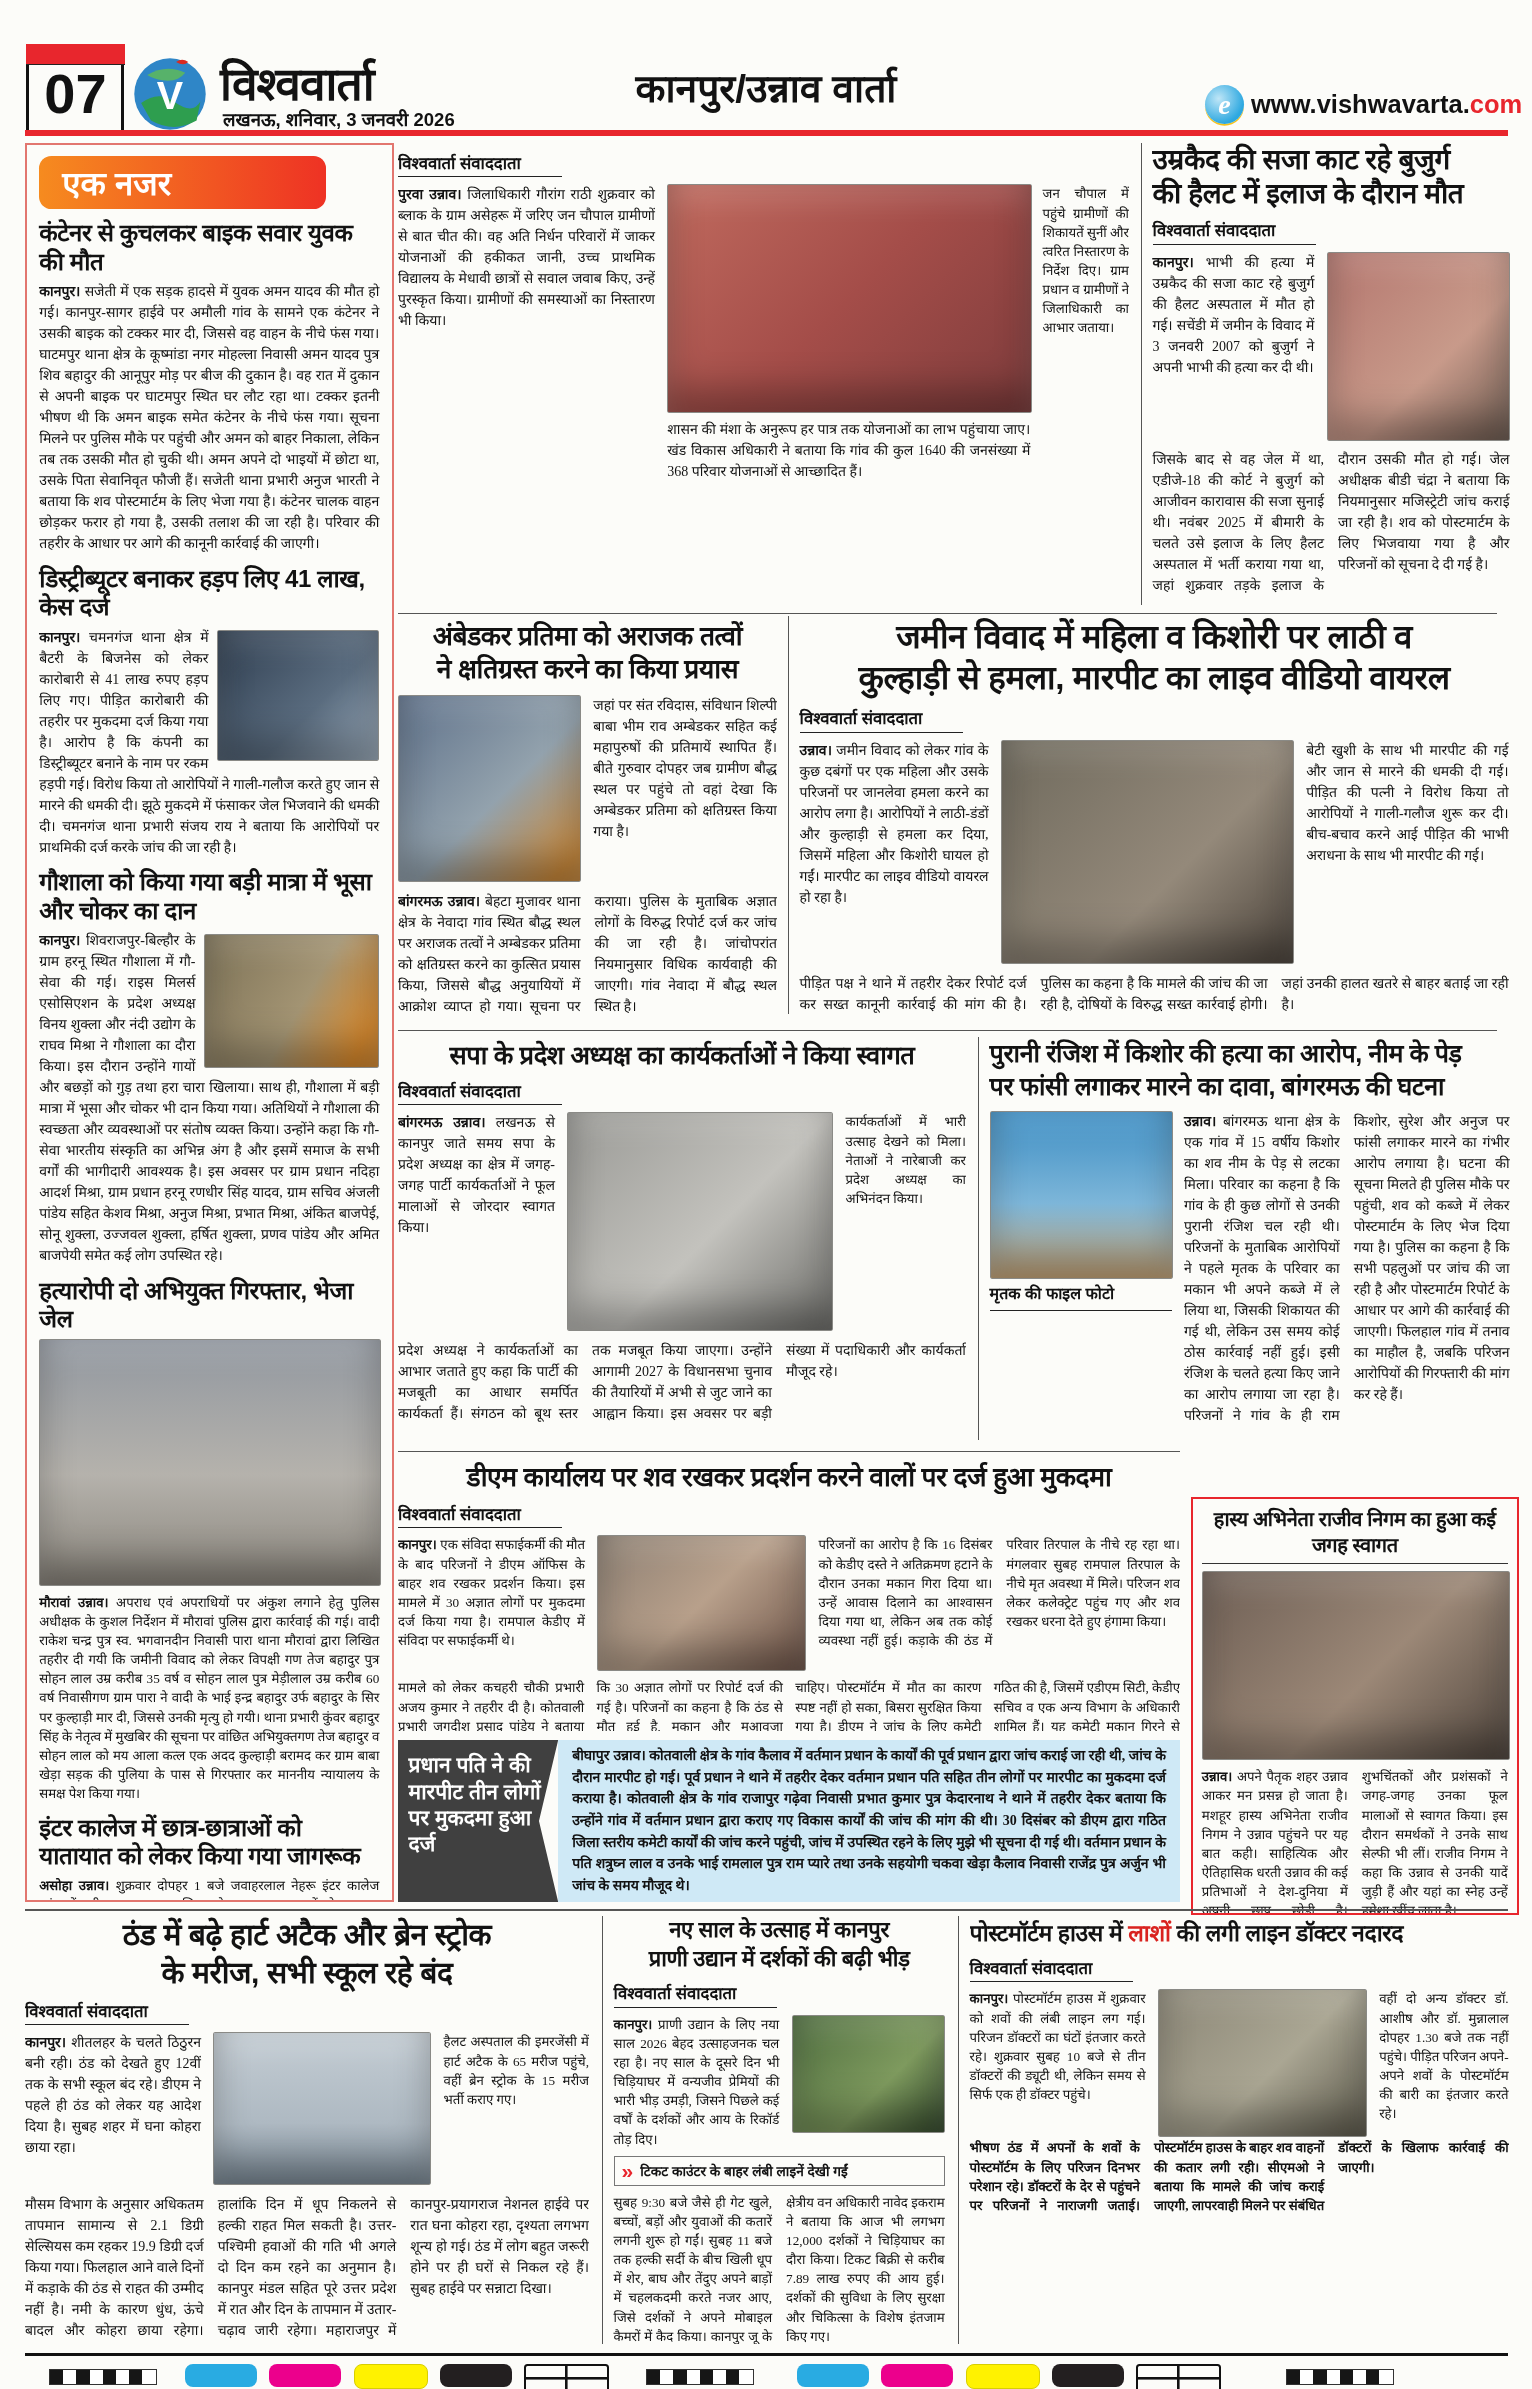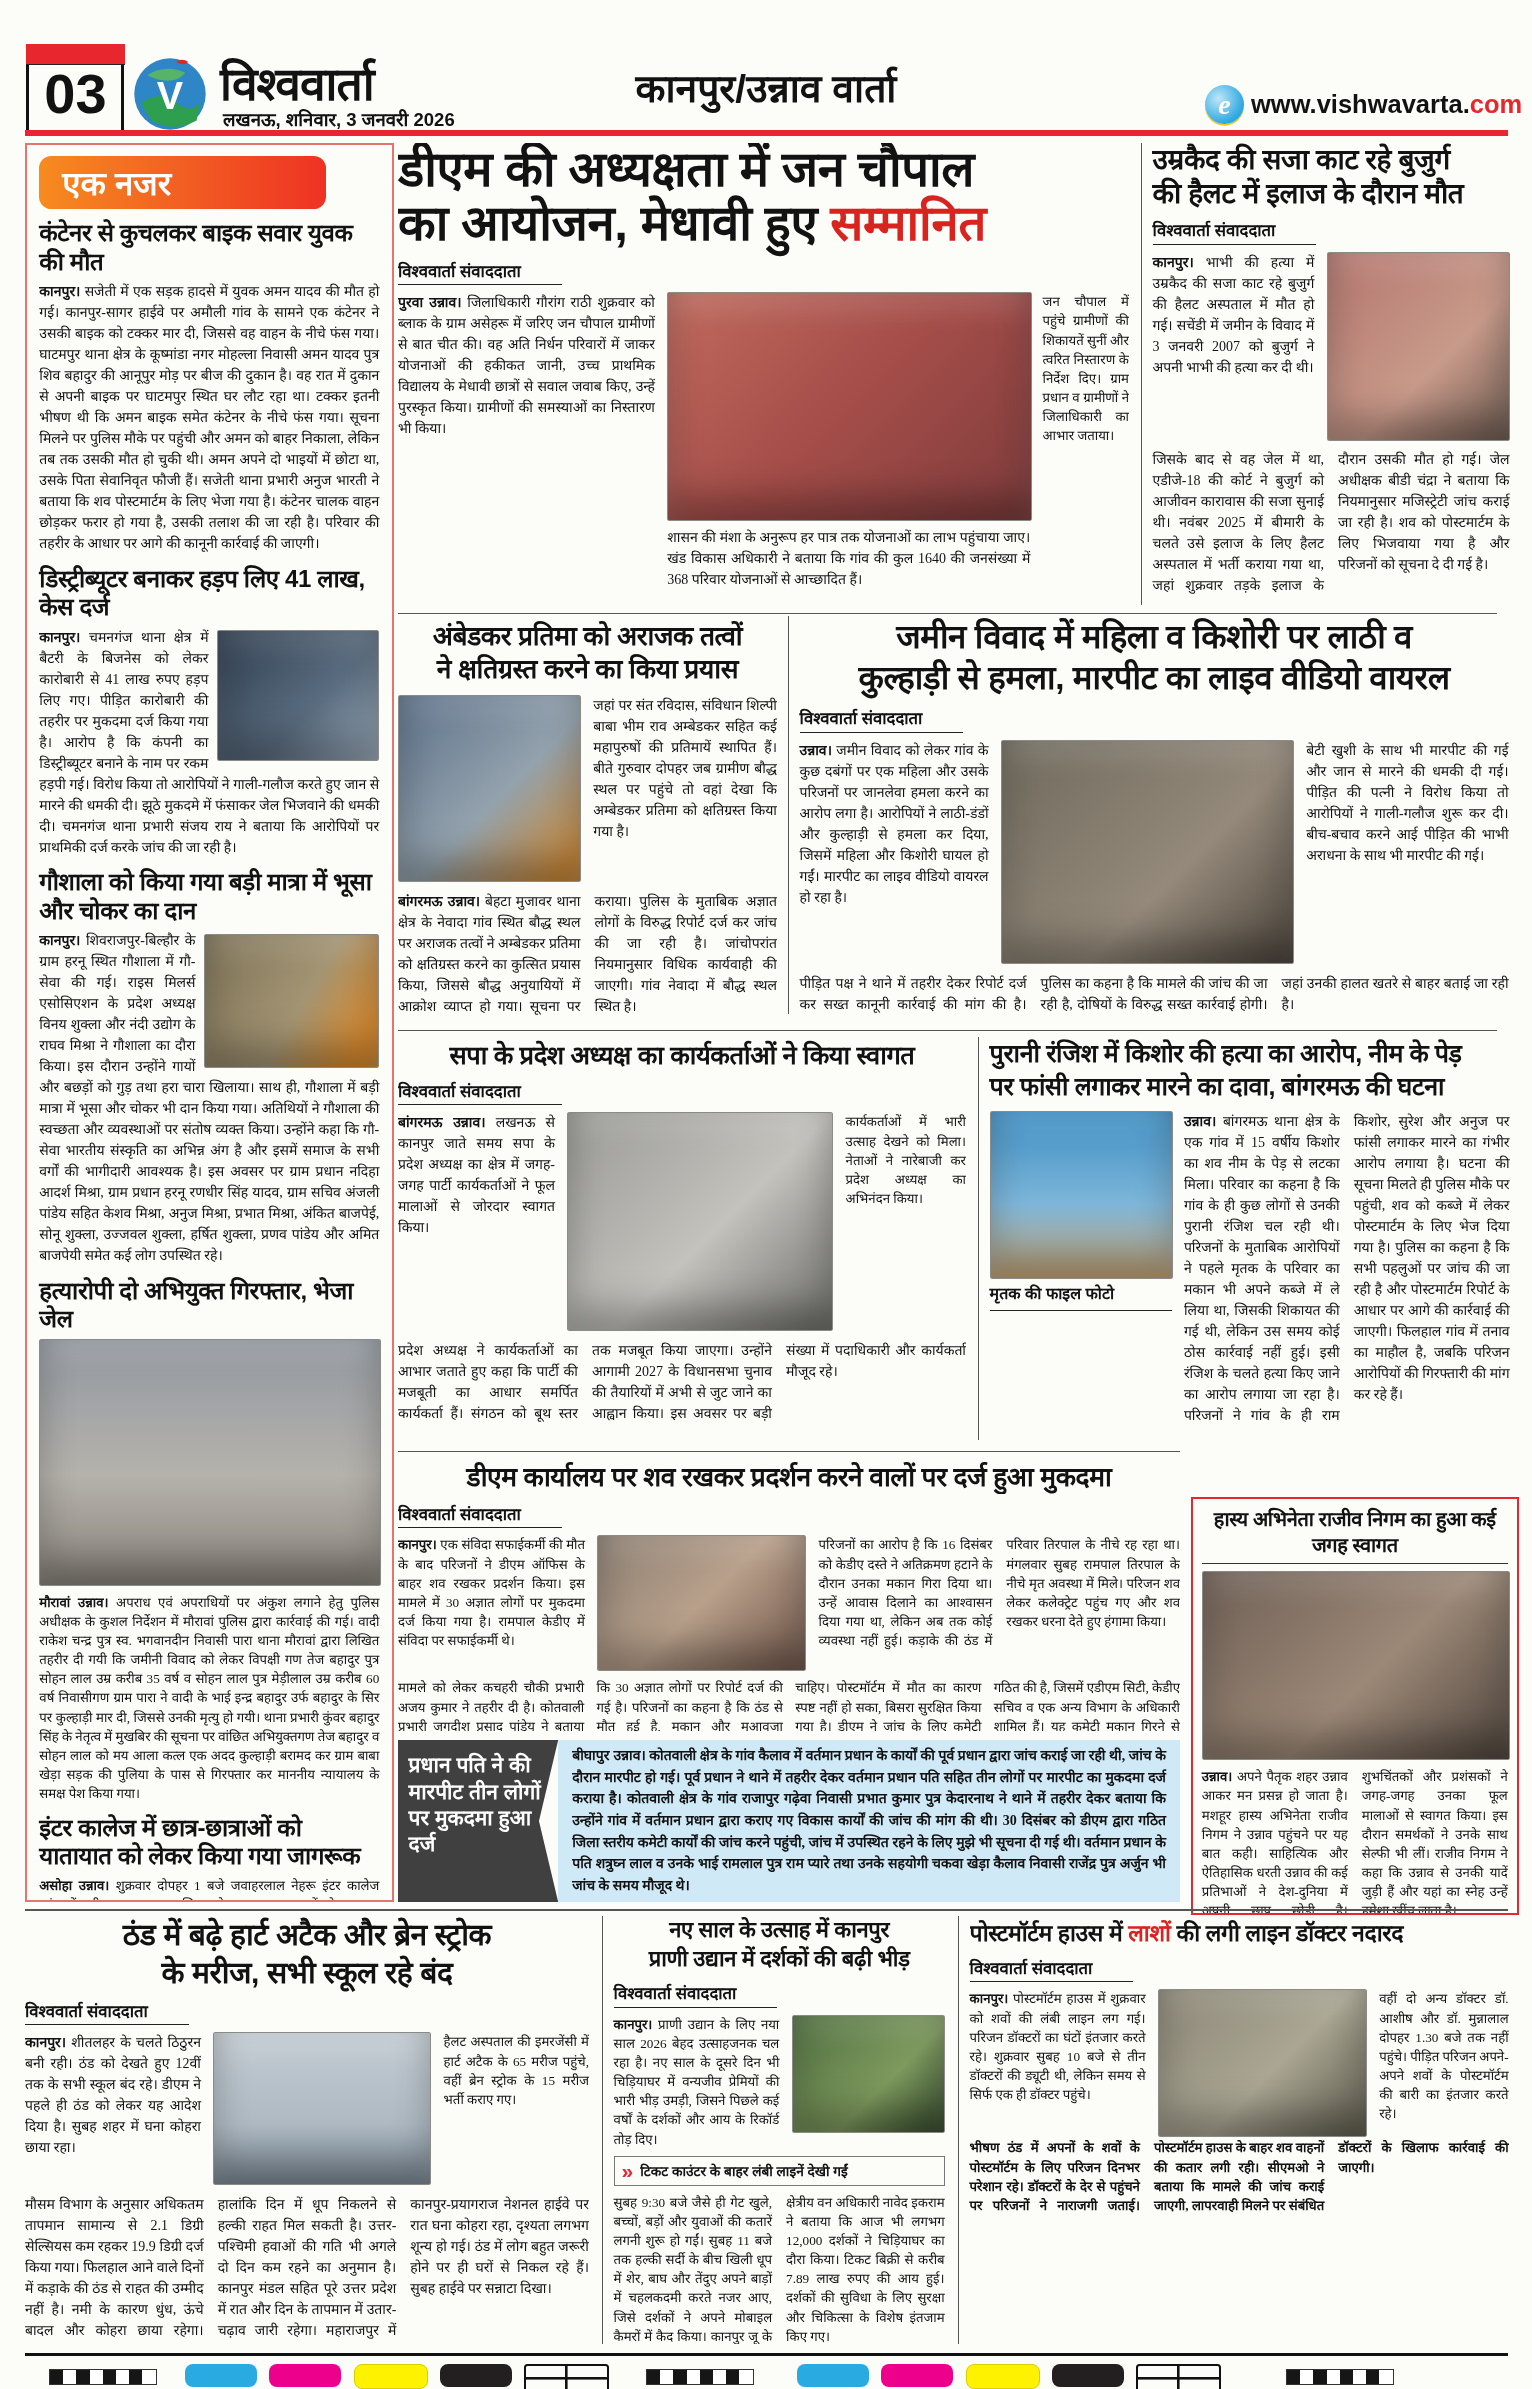--- a/index.html
+++ b/index.html
@@ -98,21 +98,21 @@
   .reg{width:81px;height:25px;border:2.6px solid #111;border-radius:3.5px;
        background:linear-gradient(#111,#111) center/100% 2.6px no-repeat,linear-gradient(90deg,#111,#111) center/2.6px 100% no-repeat;}
   .checker{top:2369px;width:106px;height:14px;border:0.9px solid #333;
            background:repeating-linear-gradient(90deg,#161616 0 13.2px,#fff 13.2px 26.4px);}
 </style>
 </head>
 <body>
 
 <div id="page">
 
-  <div class="abs" id="pagenum"><span class="cap"></span><span>03</span></div>
+  <div class="abs" id="pagenum"><span class="cap"></span><span>07</span></div>
   <div class="abs" id="globe">
     <svg width="76" height="76" viewBox="0 0 100 100">
       <circle cx="50" cy="50" r="47" fill="#2f86c7"></circle>
       <path d="M12 62 Q35 45 55 60 Q80 78 90 60 L85 85 Q55 102 25 85 Z" fill="#2e9e4f"></path>
       <path d="M20 25 Q45 10 70 22 Q60 35 40 32 Q28 30 20 25 Z" fill="#57b26a"></path>
       <text x="50" y="70" font-size="52" font-weight="bold" fill="#fff" text-anchor="middle" font-family="Liberation Sans,sans-serif">V</text>
       <path d="M58 8 Q66 2 74 8 Q68 14 58 8 Z" fill="#d92b22"></path>
     </svg>
   </div>
   <div class="abs" id="logo-title">विश्ववार्ता</div>
@@ -148,22 +148,20 @@
       <div class="bd bd15"><span class="dl">मौरावां उन्नाव।</span> <span>अपराध एवं अपराधियों पर अंकुश लगाने हेतु पुलिस अधीक्षक के कुशल निर्देशन में मौरावां पुलिस द्वारा कार्रवाई की गई। वादी राकेश चन्द्र पुत्र स्व. भगवानदीन निवासी पारा थाना मौरावां द्वारा लिखित तहरीर दी गयी कि जमीनी विवाद को लेकर विपक्षी गण तेज बहादुर पुत्र सोहन लाल उम्र करीब 35 वर्ष व सोहन लाल पुत्र मेड़ीलाल उम्र करीब 60 वर्ष निवासीगण ग्राम पारा ने वादी के भाई इन्द्र बहादुर उर्फ बहादुर के सिर पर कुल्हाड़ी मार दी, जिससे उनकी मृत्यु हो गयी। थाना प्रभारी कुंवर बहादुर सिंह के नेतृत्व में मुखबिर की सूचना पर वांछित अभियुक्तगण तेज बहादुर व सोहन लाल को मय आला कत्ल एक अदद कुल्हाड़ी बरामद कर ग्राम बाबा खेड़ा सड़क की पुलिया के पास से गिरफ्तार कर माननीय न्यायालय के समक्ष पेश किया गया।</span></div>
     </div>
 
     <div>
       <h2 class="ek-h">इंटर कालेज में छात्र-छात्राओं को यातायात को लेकर किया गया जागरूक</h2>
       <div class="bd bd15"><span class="dl">असोहा उन्नाव।</span> <span>शुक्रवार दोपहर 1 बजे जवाहरलाल नेहरू इंटर कालेज कांथा में राष्ट्रीय सड़क सुरक्षा अभियान के तहत छात्र-छात्राओं को यातायात नियमों के बारे में थाना असोहा से उप निरीक्षक सुनील सिंह ने जागरूक किया। छात्र-छात्राओं को बताया बिना हेलमेट, बिना लाइसेंस, इंसोरेंस, तीन सवारी, बिना सीट बेल्ट वाहन चलाने के लाभ हानि के बारे में जागरूक किया। इस जागरूकता अभियान में महिला आरक्षी कंचन, कांस्टेबल वसीम, कालेज प्राचार्य, शिक्षक और छात्र-छात्राएं उपस्थित रहे।</span></div>
     </div>
   </aside>
 
   <section class="abs" id="main-art">
-    <h1><span>डीएम की अध्यक्षता में जन चौपाल</span><br>
-      <span>का आयोजन, मेधावी हुए </span><span class="red">सम्मानित</span></h1>
     <div class="byl">विश्ववार्ता संवाददाता</div>
     <div class="row">
       <div class="bd" style="width:257px;flex-shrink:0;"><span class="dl">पुरवा उन्नाव।</span> <span>जिलाधिकारी गौरांग राठी शुक्रवार को ब्लाक के ग्राम असेहरू में जरिए जन चौपाल ग्रामीणों से बात चीत की। वह अति निर्धन परिवारों में जाकर योजनाओं की हकीकत जानी, उच्च प्राथमिक विद्यालय के मेधावी छात्रों से सवाल जवाब किए, उन्हें पुरस्कृत किया। ग्रामीणों की समस्याओं का निस्तारण भी किया।</span></div>
       <div style="width:363px;flex-shrink:0;">
         <div class="ph ph-chaupal"></div>
         <div class="bd" style="margin-top:5.3px;">शासन की मंशा के अनुरूप हर पात्र तक योजनाओं का लाभ पहुंचाया जाए। खंड विकास अधिकारी ने बताया कि गांव की कुल 1640 की जनसंख्या में 368 परिवार योजनाओं से आच्छादित हैं।</div>
       </div>
       <div class="bd bd15" style="flex:1;">जन चौपाल में पहुंचे ग्रामीणों की शिकायतें सुनीं और त्वरित निस्तारण के निर्देश दिए। ग्राम प्रधान व ग्रामीणों ने जिलाधिकारी का आभार जताया।</div>
     </div>
   </section>

